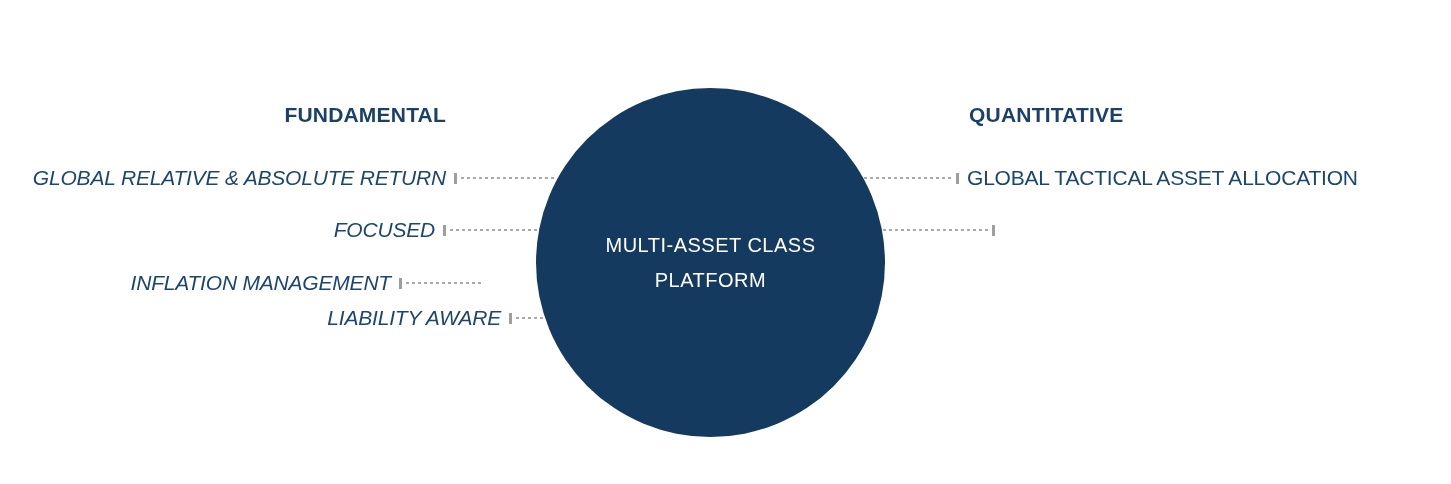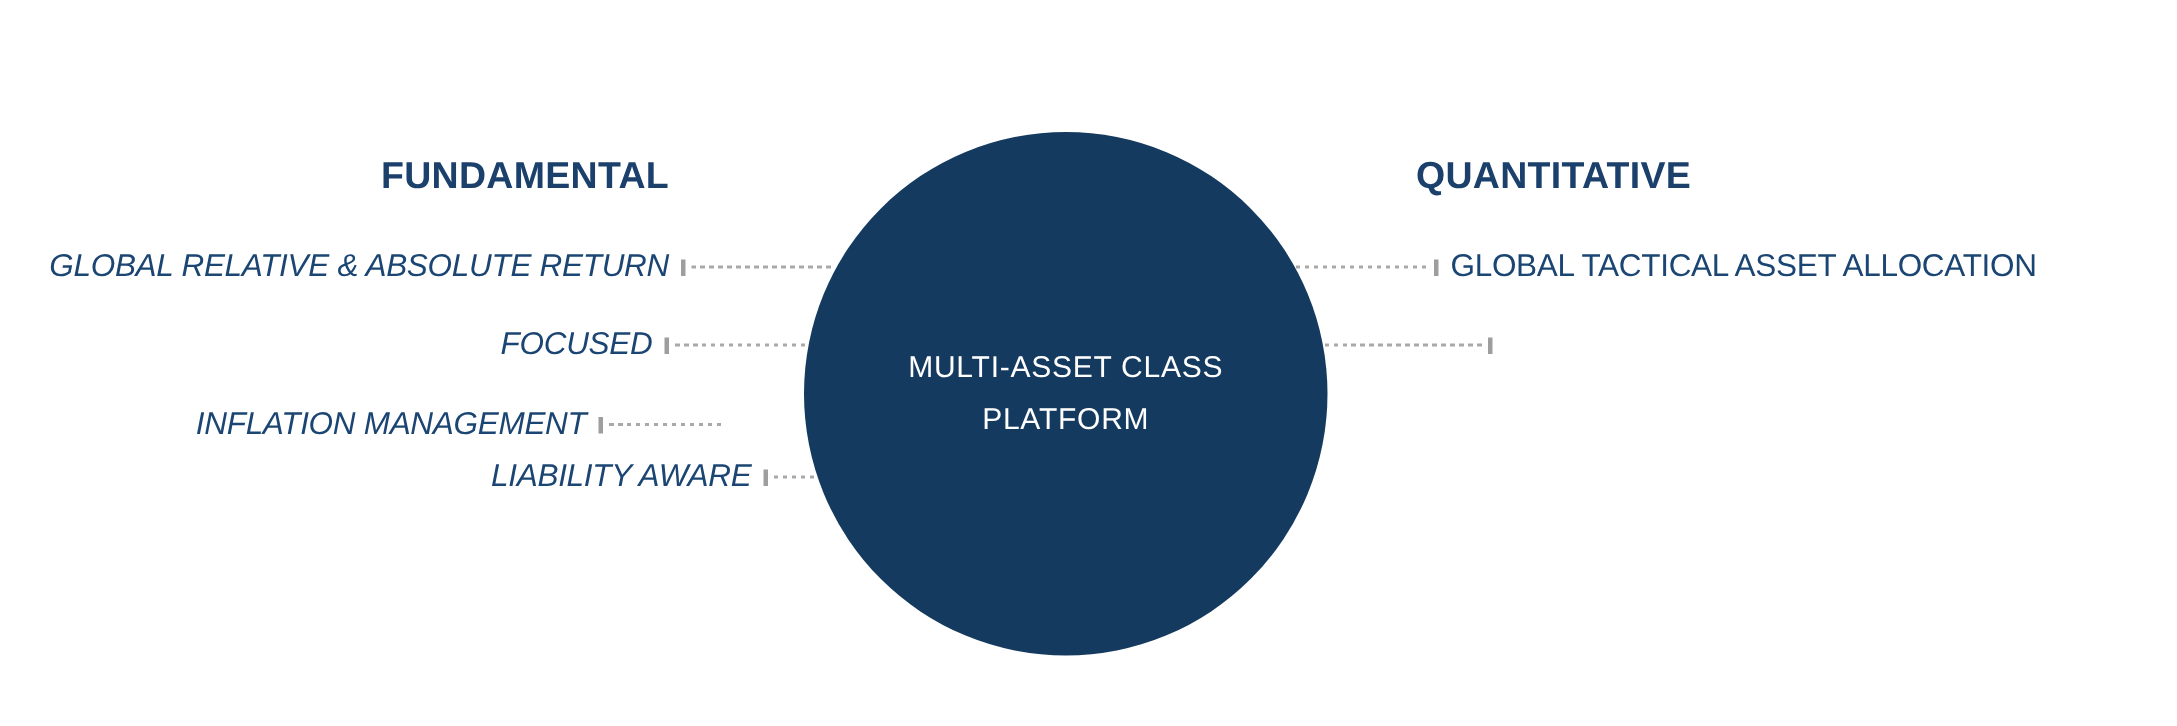--- a/index.html
+++ b/index.html
@@ -35,28 +35,28 @@
     line-height: 35px;
     text-align: center;
     letter-spacing: 0.5px;
     font-weight: 400;
   }
 
   
   .col-header {
     position: absolute;
     top: 103px;
-    font-size: 25px;
+    font-size: 21px;
     font-weight: bold;
     color: #1A406B;
     letter-spacing: 0.2px;
     white-space: nowrap;
   }
   .col-header.left  { left: 0; width: 446px; text-align: right; }
-  .col-header.right { left: 944px; text-align: left; }
+  .col-header.right { left: 969px; text-align: left; }
 
   
   .row {
     position: absolute;
     height: 28px;
     display: flex;
     align-items: center;
   }
   .row .lbl {
     font-size: 21px;

